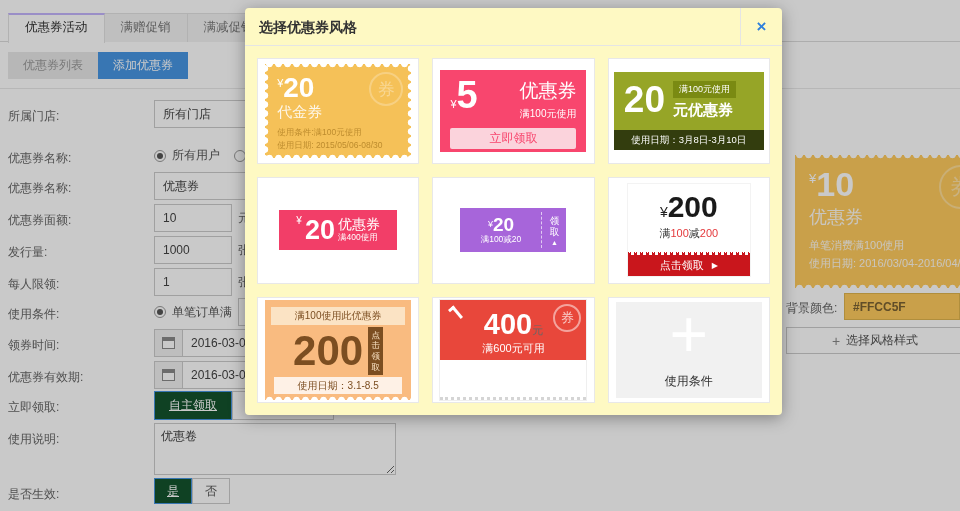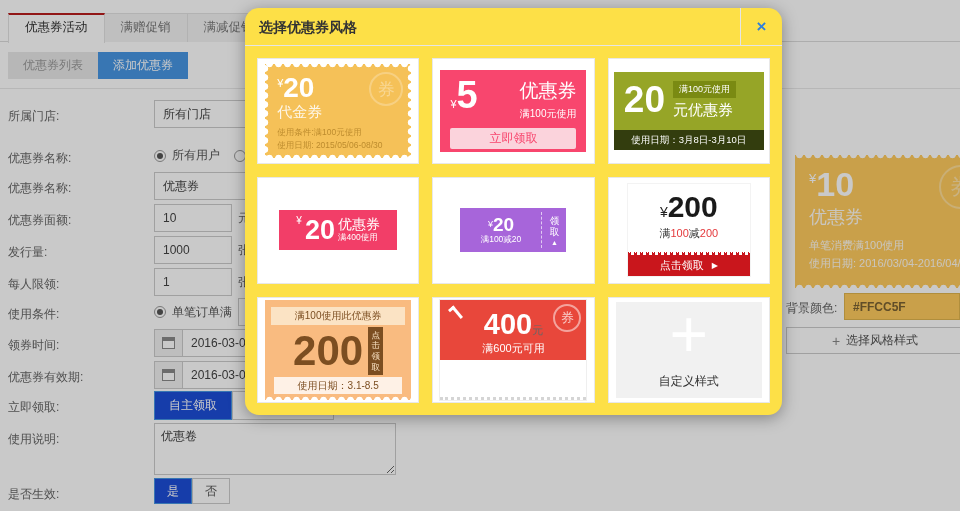--- a/index.html
+++ b/index.html
@@ -8,21 +8,21 @@
          background:#fff; overflow:hidden; position:relative; }
   .screen { position:absolute; inset:0; width:960px; height:511px; background:#fff; overflow:hidden; }
 
   
   .page { position:absolute; inset:0; z-index:1; }
   .tabbar { position:absolute; top:13px; left:0; right:0; height:29px; padding-left:8px;
             border-bottom:1px solid #dcdcdc; display:flex; }
   .tab { height:29px; line-height:27px; padding:0 16px; background:#f3f3f3; color:#777;
          border:1px solid #e2e2e2; border-bottom:none; font-size:12.5px; cursor:pointer; }
   .tab + .tab { border-left:none; }
-  .tab.active { background:#fff; color:#333; border-top:2px solid #b91c1c; line-height:25px;
+  .tab.active { background:#fff; color:#333; border-top:2px solid #c4b5fd; line-height:25px;
                 margin-bottom:-1px; height:30px; }
   .tab.stub { width:26px; padding:0; }
   .subtabs { position:absolute; top:52px; left:8px; display:flex; }
   .subtab { height:27px; line-height:27px; padding:0 15px; background:#e9e9e9; color:#9a9a9a; cursor:pointer; }
   .subtab.active { background:#4796E4; color:#fff; }
   .hdivider { position:absolute; top:88px; left:0; right:0; height:1px; background:#e8e8e8; }
 
   .frow { position:absolute; left:8px; right:0; height:30px; }
   .flabel { position:absolute; left:0; top:8px; color:#666; }
   .fctrl { position:absolute; left:102px; top:0; display:flex; align-items:center; gap:6px;padding-left:44px; }
@@ -36,21 +36,21 @@
            display:inline-block; position:relative; cursor:pointer; flex:none; }
   .radio.checked::after { content:""; position:absolute; inset:2px; border-radius:50%; background:#555; }
   .dateinput { height:28px; width:218px; border:1px solid #ccc; background:#fff; display:flex;
                align-items:center; cursor:pointer; }
   .calbox { width:28px; height:100%; background:#f1f1f1; border-right:1px solid #ccc;
             display:flex; align-items:center; justify-content:center; flex:none; }
   .calicon { width:13px; height:12px; border:1px solid #8a8a8a; border-top:4px solid #8a8a8a; background:#fff; }
   .dateval { padding:0 8px; color:#444; }
   .btn { height:29px; padding:0 14px; border:1px solid #ccc; background:#fff; color:#555;
          font-size:12px; cursor:pointer; font-family:inherit; }
-  .btn.blue { background:#1d4ed8; border-color:#4796E4; color:#fff; }
+  .btn.blue { background:#14532d; border-color:#4796E4; color:#fff;text-decoration:underline; }
   .btn.sm { height:26px; padding:0 12px; }
   textarea.notes { width:242px; height:52px; border:1px solid #ccc; padding:4px 6px; color:#444;
                    font-family:inherit; font-size:12px; resize:both; }
 
   
   .pv-coupon { position:absolute; left:795px; top:155px; width:200px; height:133px;
                background:#FFCC5F; color:#fff; padding:12px 14px; }
   .pv-amt-row { display:flex; align-items:flex-start; }
   .pv-cur { font-size:13px; margin-top:4px; }
   .pv-amt { font-size:34px; font-weight:bold; line-height:1; }
@@ -72,22 +72,22 @@
   
   .sc { position:absolute; left:0; right:0; height:5px; }
   .sc.t { top:0; background:radial-gradient(circle at 50% 0, #fff 3px, transparent 3.6px); background-size:9px 5px; }
   .sc.b { bottom:0; background:radial-gradient(circle at 50% 100%, #fff 3px, transparent 3.6px); background-size:9px 5px; }
   .scv { position:absolute; top:0; bottom:0; width:5px; }
   .scv.l { left:0; background:radial-gradient(circle at 0 50%, #fff 3px, transparent 3.6px); background-size:5px 9px; }
   .scv.r { right:0; background:radial-gradient(circle at 100% 50%, #fff 3px, transparent 3.6px); background-size:5px 9px; }
 
   
   .overlay { position:absolute; inset:0; background:rgba(0,0,0,0.21); z-index:5; }
-  .modal { position:absolute; left:245px; top:8px; width:537px; height:407px; background:#fde047;
-           z-index:10; border-radius:14px; box-shadow:0 3px 16px rgba(0,0,0,.35); }
+  .modal { position:absolute; left:245px; top:8px; width:537px; height:407px; background:#fef9c3;
+           z-index:10; border-radius:4px; box-shadow:0 3px 16px rgba(0,0,0,.35); }
   .m-head { height:38px; border-bottom:1px solid #e5e5e5; position:relative; }
   .m-title { position:absolute; left:14px; top:0; line-height:38px; font-size:14px; font-weight:bold; color:#333; }
   .m-close { position:absolute; right:0; top:0; width:42px; height:38px; border-left:1px solid #e5e5e5;
              display:flex; align-items:center; justify-content:center; color:#2F80DC; font-size:17px;
              font-weight:bold; cursor:pointer; }
   .m-grid { position:absolute; top:38px; left:0; right:0; bottom:0; padding:12px;
             display:grid; grid-template-columns:repeat(3,1fr); grid-template-rows:repeat(3,1fr); gap:13px; }
   .card { border:1px solid #e8e8e8; background:#fff; display:flex; align-items:center;
           justify-content:center; position:relative; cursor:pointer; }
 
@@ -104,21 +104,21 @@
   .cp2 .top { display:flex; align-items:flex-start; justify-content:space-between; }
   .cp2 .yen { font-size:11px; } .cp2 .amt { font-size:38px; font-weight:bold; line-height:.9; }
   .cp2 .t1 { font-size:19px; } .cp2 .t2 { font-size:10px; margin-top:3px; text-align:right; }
   .cp2 .btn2 { margin-top:7px; height:21px; background:#FBD3DC; color:#F8466E; border-radius:2px;
                display:flex; align-items:center; justify-content:center; font-size:12px; }
   
   .cp3 { width:150px; height:78px; background:#96A527; color:#fff; position:relative; }
   .cp3 .body { display:flex; gap:8px; padding:9px 10px 0; align-items:flex-start; }
   .cp3 .amt { font-size:37px; font-weight:bold; line-height:1; }
   .cp3 .badge { background:#7A8A12; font-size:9px; padding:2px 6px; display:inline-block; }
-  .cp3 .t1 { font-size:15px; margin-top:3px; }
+  .cp3 .t1 { font-size:15px; margin-top:3px;font-weight:bold; }
   .cp3 .foot { position:absolute; bottom:0; left:0; right:0; height:20px; background:#333D0E;
                font-size:9.5px; display:flex; align-items:center; justify-content:center; }
   
   .cp4 { width:118px; height:40px; background:#F23E68; color:#fff; display:flex; align-items:center;
          justify-content:center; gap:3px; }
   .cp4 .yen { font-size:10px; align-self:flex-start; margin-top:5px; }
   .cp4 .amt { font-size:27px; font-weight:bold; line-height:1; }
   .cp4 .t1 { font-size:14px; line-height:1.1; } .cp4 .t2 { font-size:8.5px; }
   
   .cp5 { width:106px; height:44px; background:#A765DA; color:#fff; display:flex; padding:4px 0; }
@@ -443,19 +443,19 @@
             <div class="stamp">券</div>
             <span class="amt">400</span><span class="unit">元</span>
             <div class="cond">满600元可用</div>
           </div>
         </div>
       </div>
 
       <div class="card">
         <div class="cp9">
           <div class="plus">+</div>
-          <div class="lbl">自定义样式</div>
+          <div class="lbl">使用条件</div>
         </div>
       </div>
 
     </div>
   </div>
 </div>
 
 </body></html>

